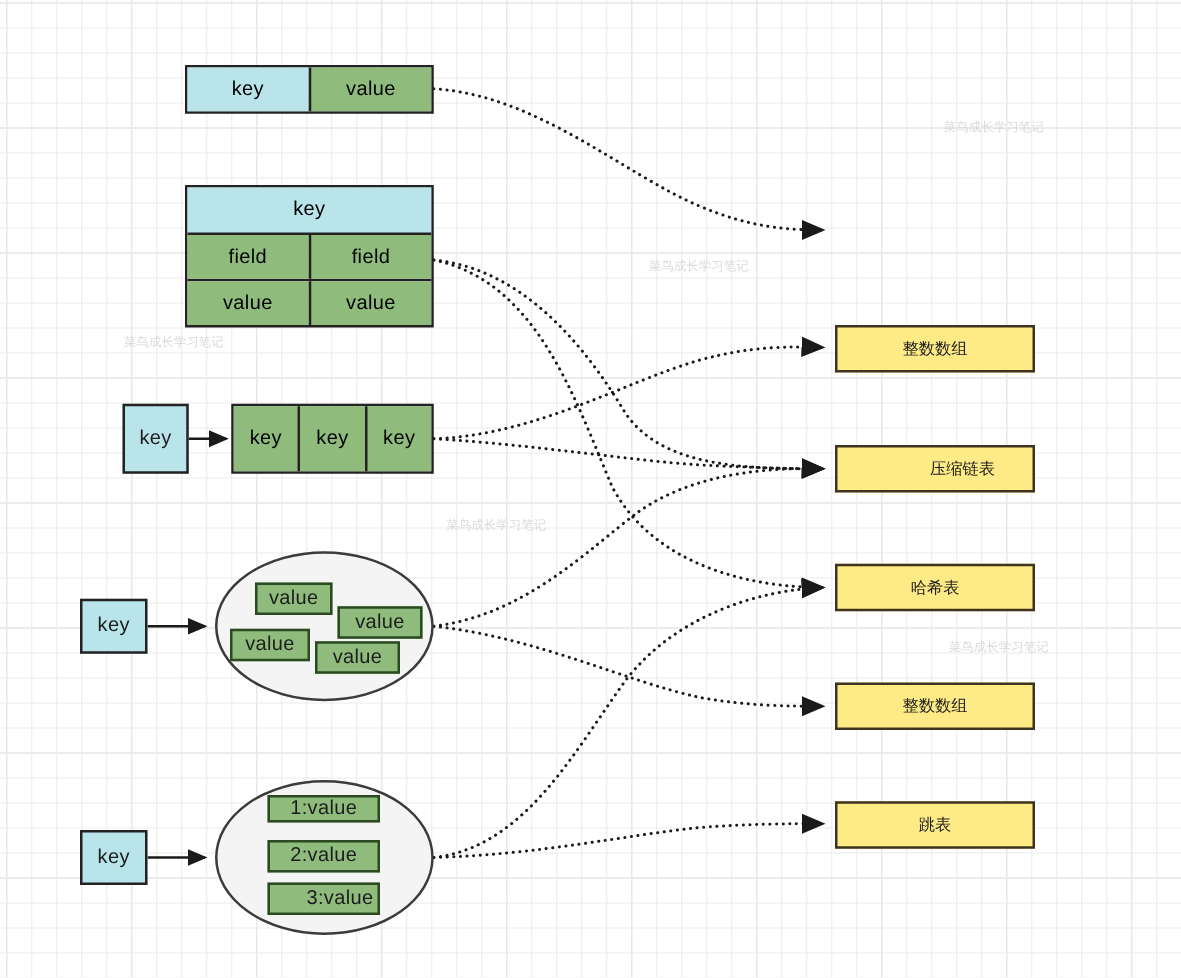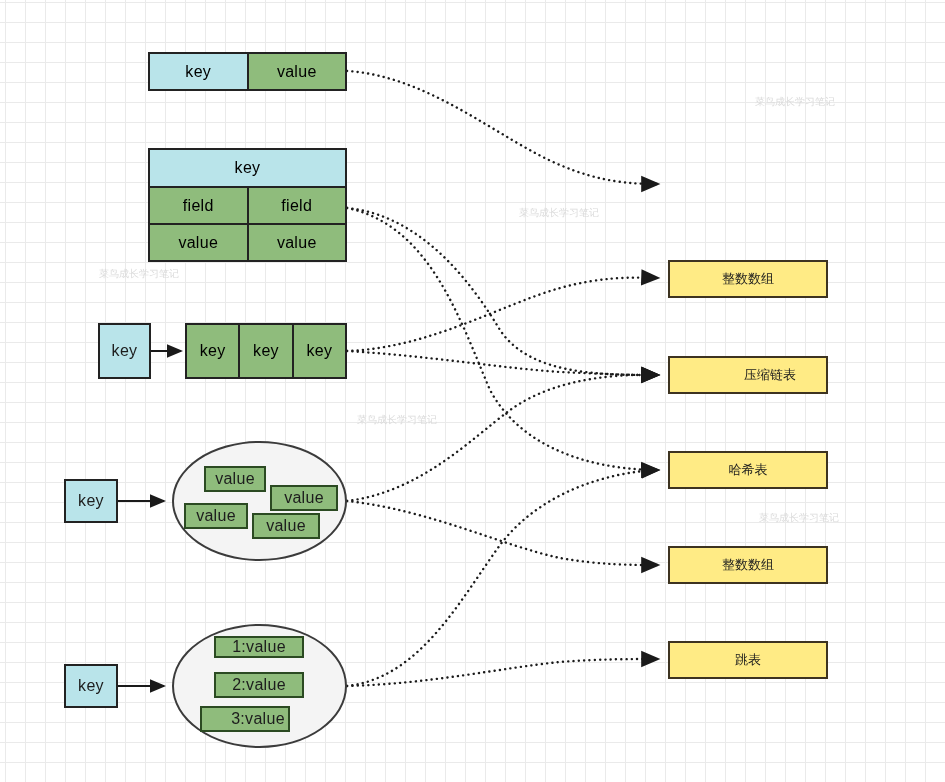--- a/index.html
+++ b/index.html
@@ -220,21 +220,21 @@
   <div class="ellipse" style="left:172px; top:441px; width:175px; height:120px;"></div>
   <div class="chip mono" style="left:204px; top:466px; width:62px; height:26px;">value</div>
   <div class="chip mono" style="left:270px; top:485px; width:68px; height:26px;">value</div>
   <div class="chip mono" style="left:184px; top:503px; width:64px; height:26px;">value</div>
   <div class="chip mono" style="left:252px; top:513px; width:68px; height:26px;">value</div>
 
   <div class="node fill-key mono" style="left:64px; top:664px; width:54px; height:44px;">key</div>
   <div class="ellipse" style="left:172px; top:624px; width:175px; height:124px;"></div>
   <div class="chip mono" style="left:214px; top:636px; width:90px; height:22px;">1:value</div>
   <div class="chip mono" style="left:214px; top:672px; width:90px; height:26px;">2:value</div>
-  <div class="chip mono" style="left:200px; top:706px; width:90px; height:26px;padding-left:26px;">3:value</div>
+  <div class="chip mono" style="left:214px; top:706px; width:90px; height:26px;padding-left:26px;">3:value</div>
 
   <div class="outbox" style="left:668px; top:260px; width:160px; height:38px;">整数数组</div>
   <div class="outbox" style="left:668px; top:356px; width:160px; height:38px;padding-left:44px;">压缩链表</div>
   <div class="outbox" style="left:668px; top:451px; width:160px; height:38px;">哈希表</div>
   <div class="outbox" style="left:668px; top:546px; width:160px; height:38px;">整数数组</div>
   <div class="outbox" style="left:668px; top:641px; width:160px; height:38px;">跳表</div>
 
 </div>
 
 </body></html>

